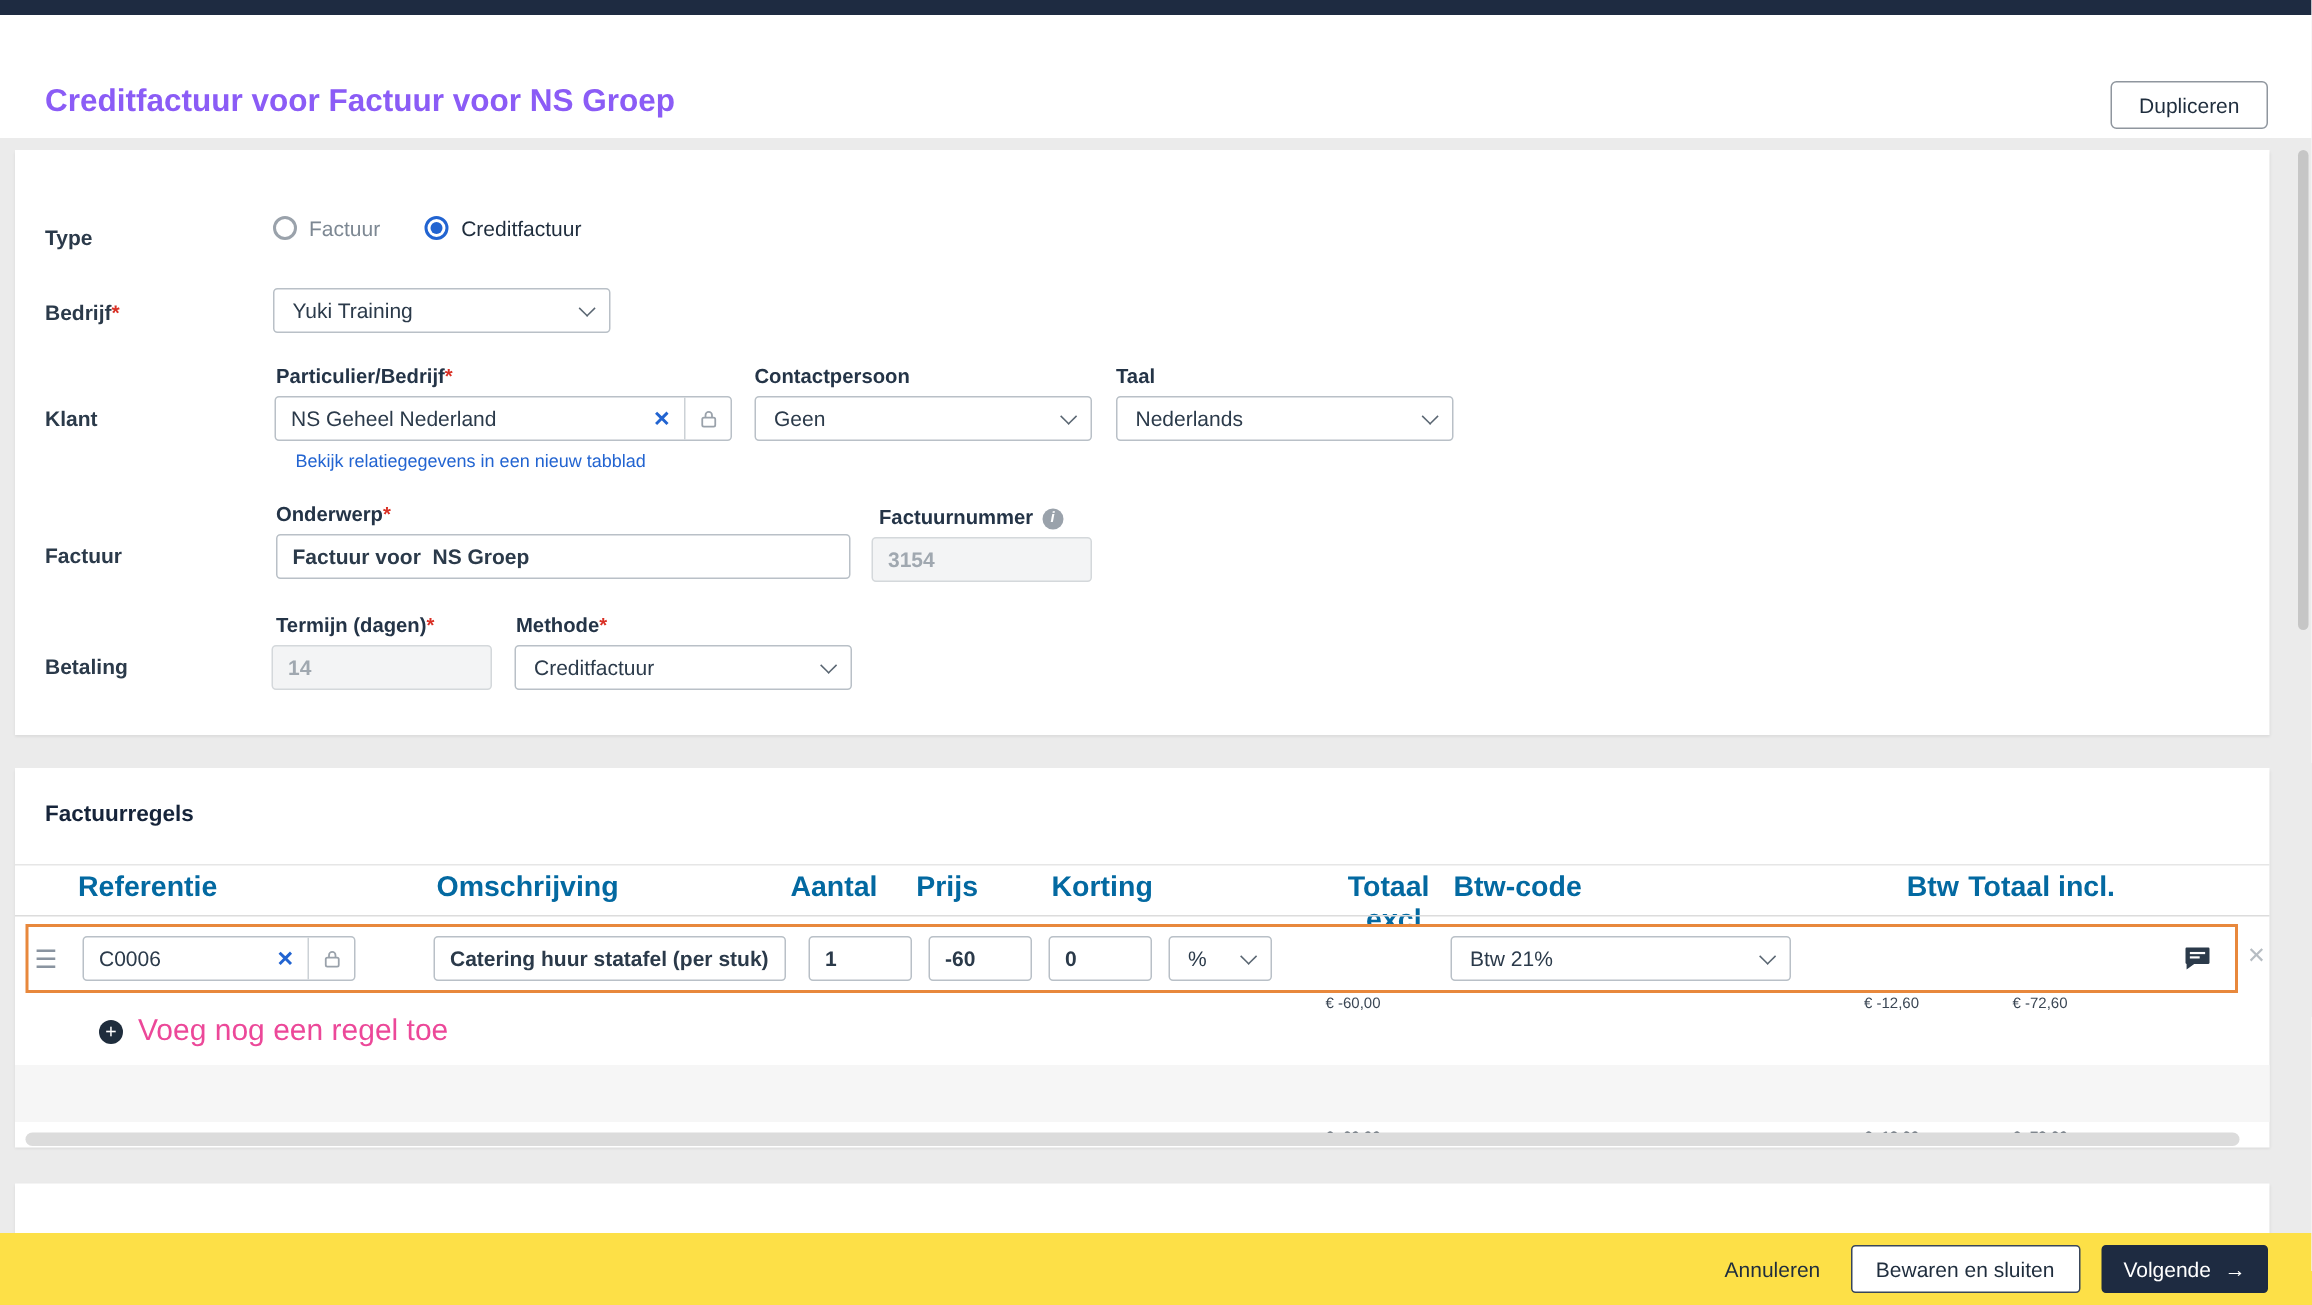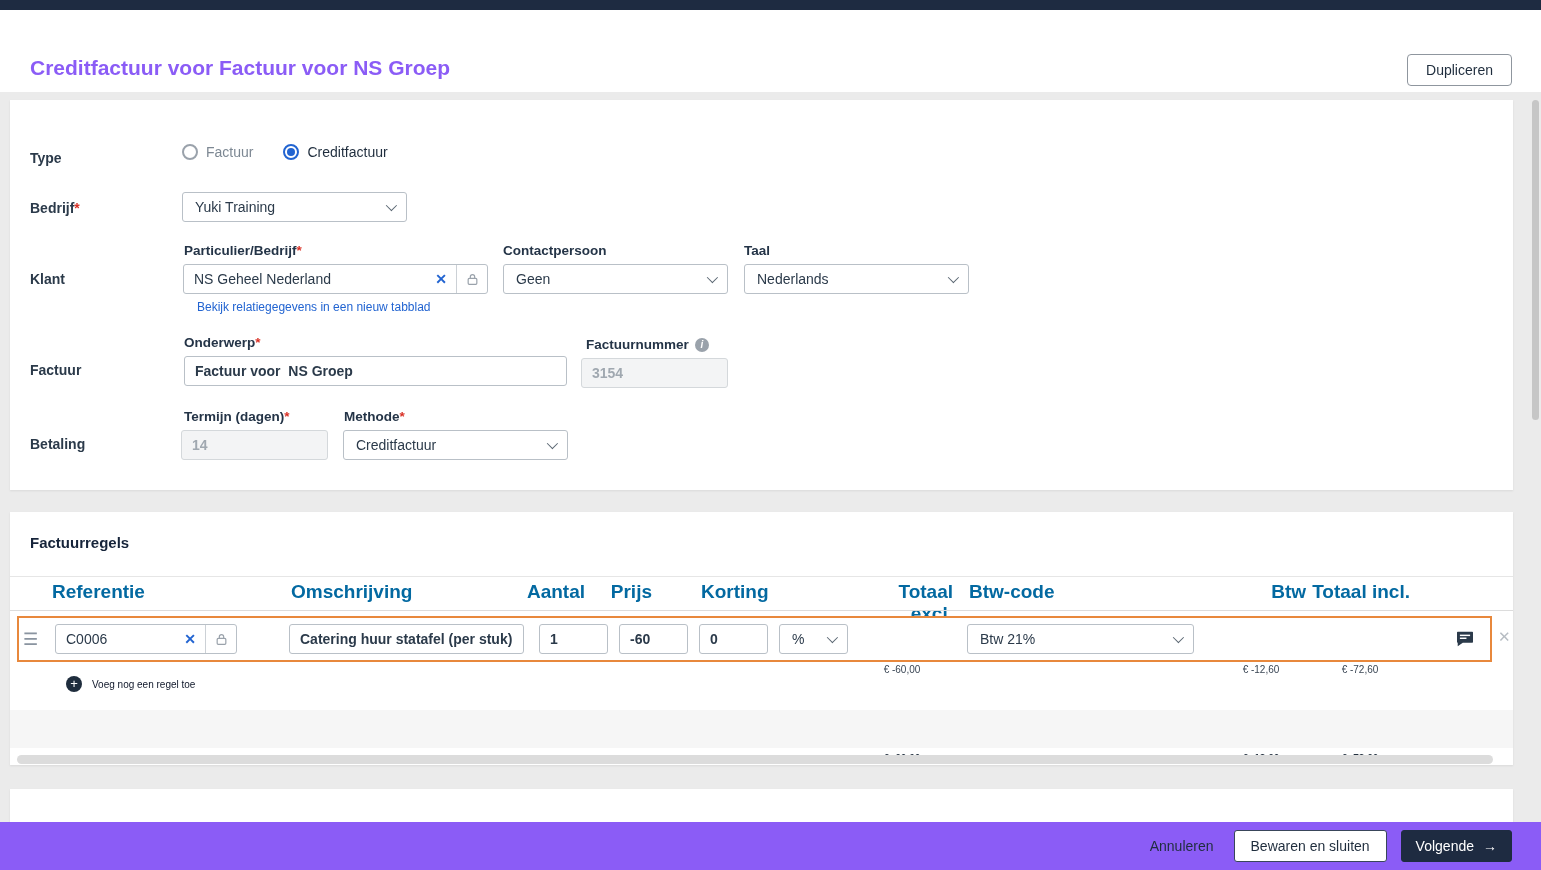--- a/index.html
+++ b/index.html
@@ -59,28 +59,28 @@
   .thead-line-bot { position:absolute; left:0; top:98px; width:1503px; height:1px; background:#dcdcdc; }
 
   .line-row { position:absolute; left:7px; top:104px; width:1475px; height:46px; border:2px solid var(--highlight-orange,#e8883c); background:#fff; }
   .drag-handle { position:absolute; left:4px; top:11px; color:#8a94a0; font-size:17px; cursor:grab; }
   .money { position:absolute; top:14px; font-size:10px; color:#3a4654; text-align:center;margin-top:32px; }
   .comment-btn { position:absolute; left:1437px; top:13px; cursor:pointer; }
   .remove-x { position:absolute; left:1488px; top:116px; color:#b7bdc3; font-size:15px; cursor:pointer; }
 
   .add-row { position:absolute; left:56px; top:164px; display:flex; align-items:center; gap:10px; cursor:pointer; }
   .plus-icon { width:16px; height:16px; border-radius:50%; background:#1f2d3d; color:#fff; font-size:13px; line-height:15px; text-align:center; flex:none; }
-  .add-label { font-size:10px; color:#0f172a; }
+  .add-label { font-size:20px; color:#ec4899; }
 
   .totals-band { position:absolute; left:0; top:198px; width:1503px; height:38px; background:#f6f6f6; }
   .totals-band .money { font-weight:bold; color:#22303f; top:11px; }
 
   .hscrollbar { position:absolute; left:7px; top:243px; width:1476px; height:9px; border-radius:5px; background:#dcdcdc; cursor:pointer; }
 
-  .footer { position:absolute; left:0; top:822px; width:1541px; height:48px; background:#8b5cf6; display:flex; align-items:center; justify-content:flex-end; padding-right:29px; }
+  .footer { position:absolute; left:0; top:822px; width:1541px; height:48px; background:#fde047; display:flex; align-items:center; justify-content:flex-end; padding-right:29px; }
   .btn-text { background:none; border:none; font-family:inherit; font-size:14px; color:#1f2d3d; cursor:pointer; }
   .btn-save { margin-left:20px; height:32px; padding:0 16px; background:#fff; border:1px solid #39465a; border-radius:3px; font-family:inherit; font-size:14px; color:#1f2d3d; cursor:pointer; }
   .btn-next { margin-left:14px; height:32px; padding:0 14px; background:var(--topbar,#1e2b41); border:1px solid var(--topbar,#1e2b41); border-radius:3px;
     font-family:inherit; font-size:14px; color:#fff; cursor:pointer; display:flex; align-items:center; gap:9px; }
   .vscrollbar { position:absolute; right:2px; top:100px; width:7px; height:320px; border-radius:4px; background:#c6c6c6; cursor:pointer; }
 </style>
 </head>
 <body>
 
 <div class="topbar"></div>

